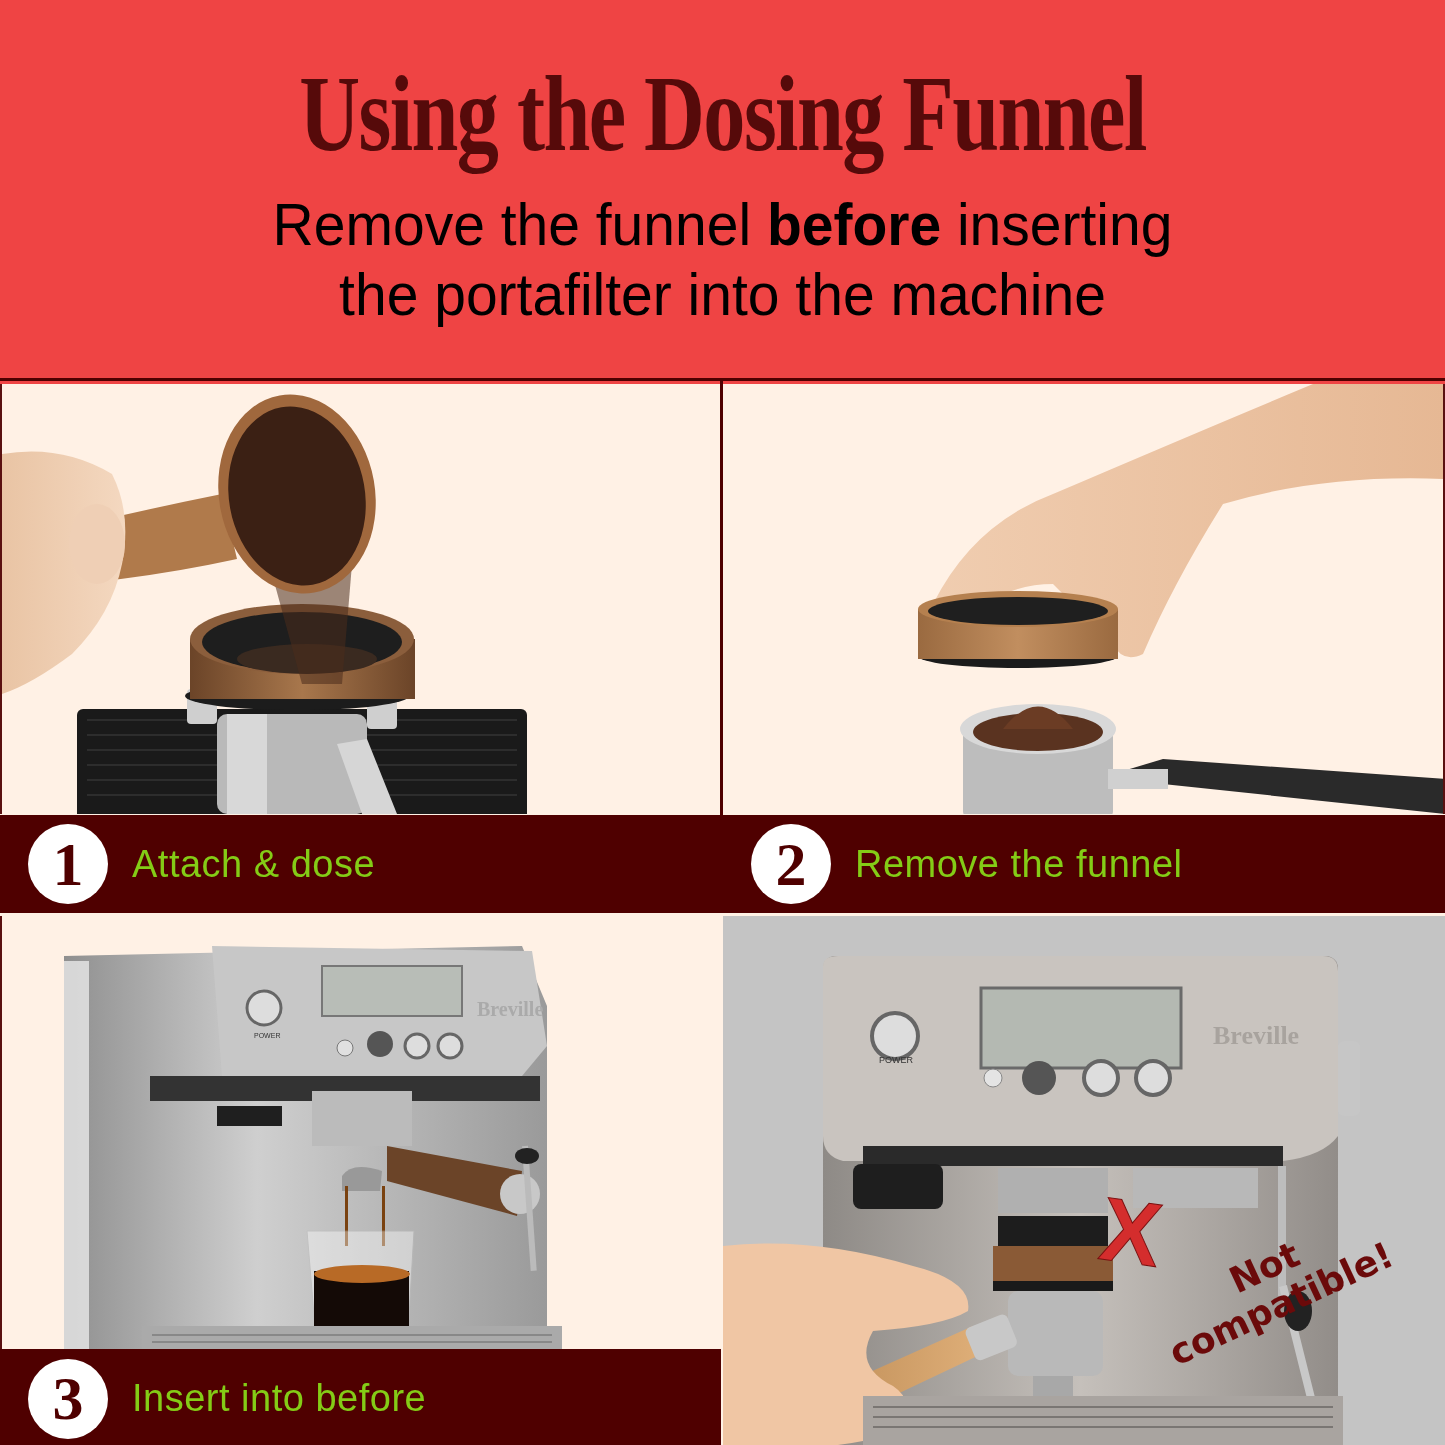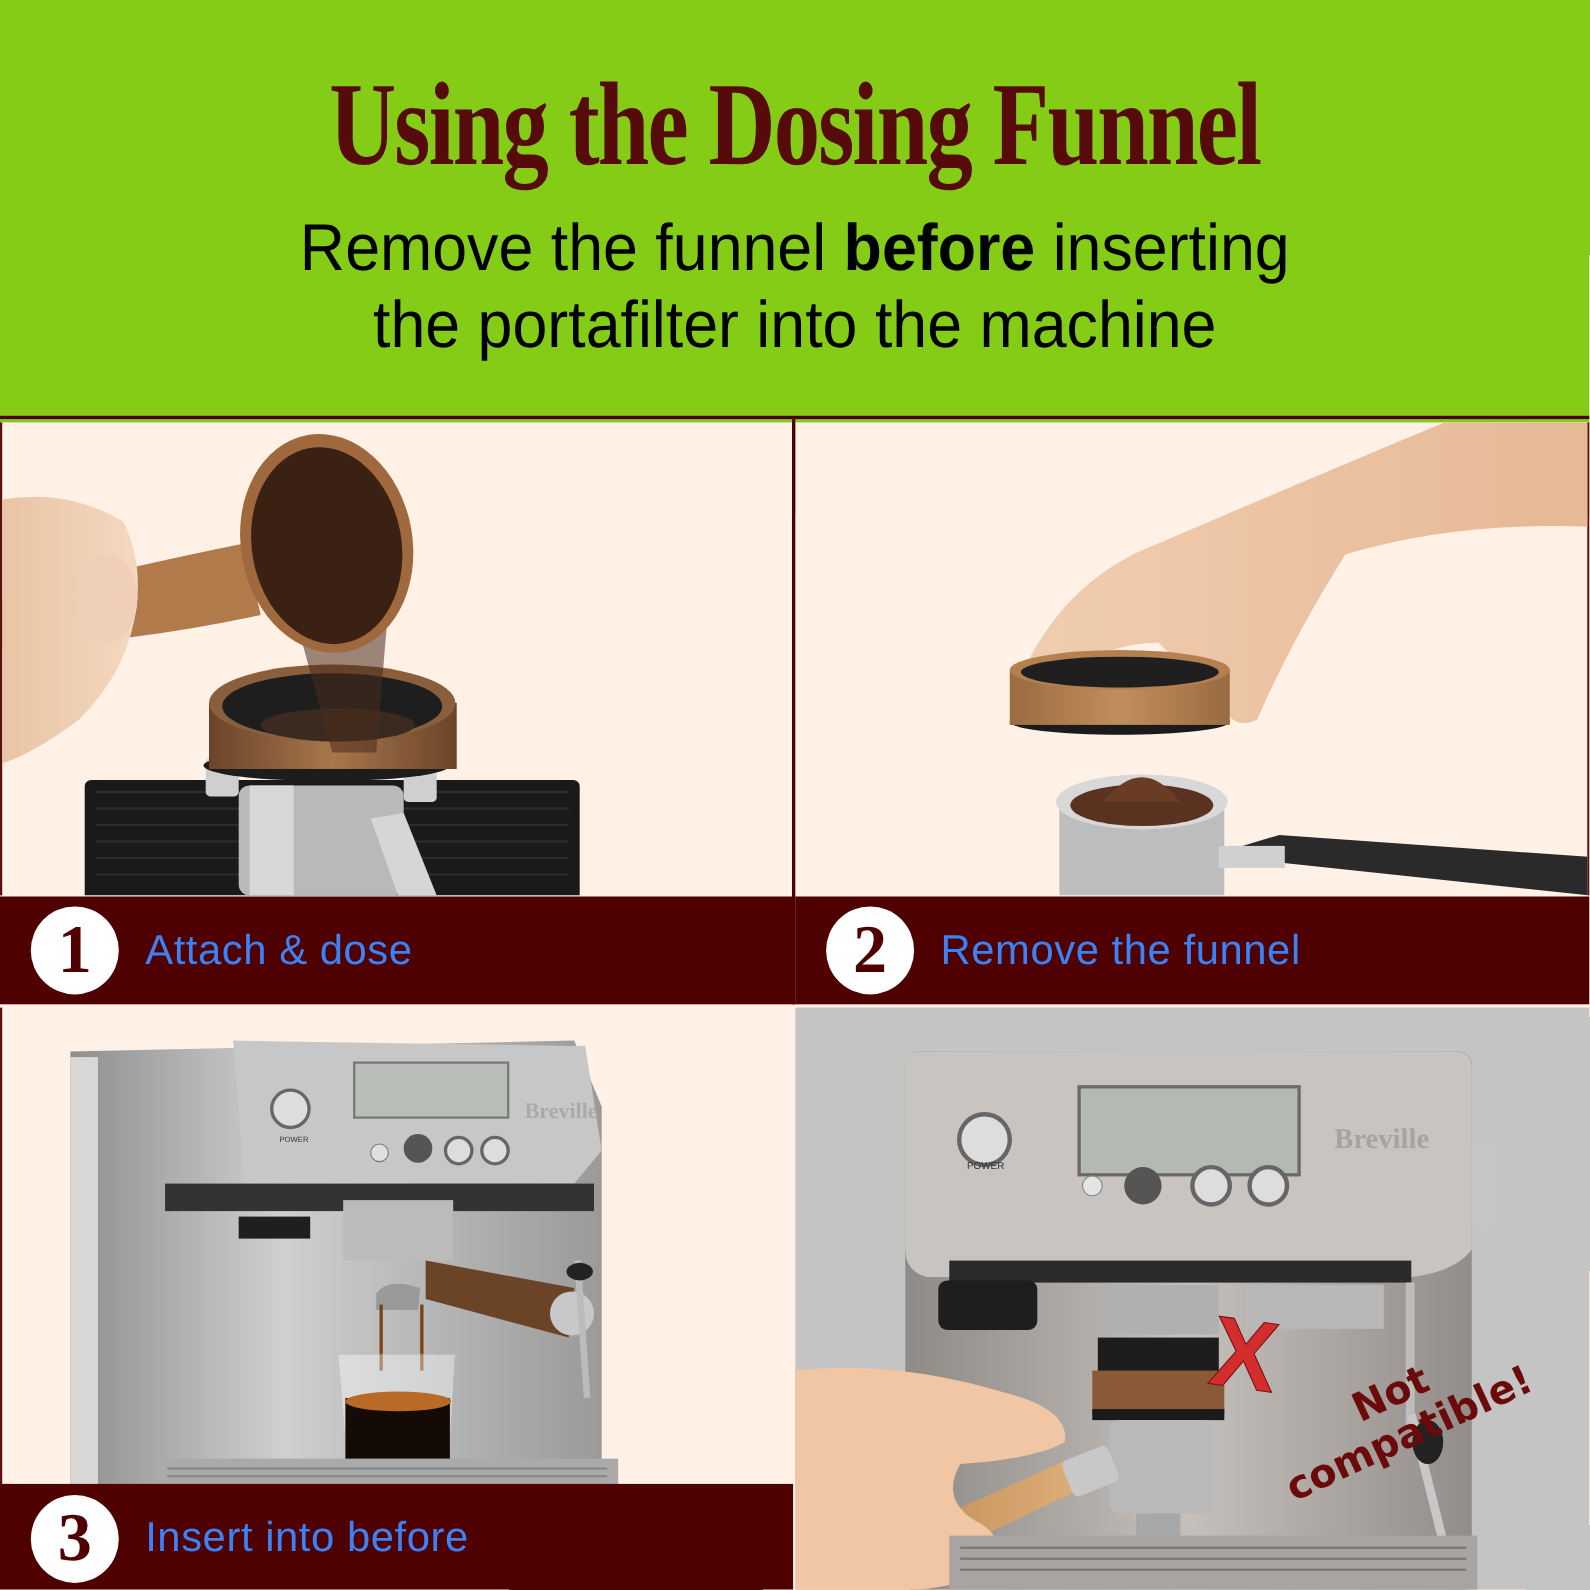--- a/index.html
+++ b/index.html
@@ -4,21 +4,21 @@
 <style>
   * { box-sizing: border-box; margin: 0; padding: 0; }
   html, body { width: 1445px; height: 1445px; overflow: hidden; }
   body {
     background: #fff1e5;
     font-family: "Liberation Sans", "DejaVu Sans", sans-serif;
     position: relative;
   }
   .header {
     position: absolute; left: 0; top: 0; width: 1445px; height: 468px;
-    background: #84cc16;
+    background: #ef4444;
   }
   .title {
     position: absolute; left: 0; right: 0; top: 60px;
     text-align: center;
     font-family: "Liberation Serif", "DejaVu Serif", serif;
     font-size: 108px;
     color: #560a0a;
     letter-spacing: -2px;
     transform: scaleX(0.78);
     line-height: 1;
@@ -60,21 +60,21 @@
     margin-left: 28px;
     font-family: "Liberation Serif", "DejaVu Serif", serif;
     font-weight: 700;
     font-size: 62px;
     color: #4f0000;
     flex-shrink: 0;
   }
   .step-label {
     margin-left: 24px;
     font-size: 38px;
-    color: #3b82f6;
+    color: #84cc16;
     letter-spacing: 0.5px;
   }
   .warn-x {
     position: absolute; left: 378px; top: 265px;
     font-family: "Liberation Sans", sans-serif;
     font-size: 90px; font-weight: 700;
     color: #d42d2d;
     -webkit-text-stroke: 1px #7a1010;
     transform: rotate(8deg);
   }

